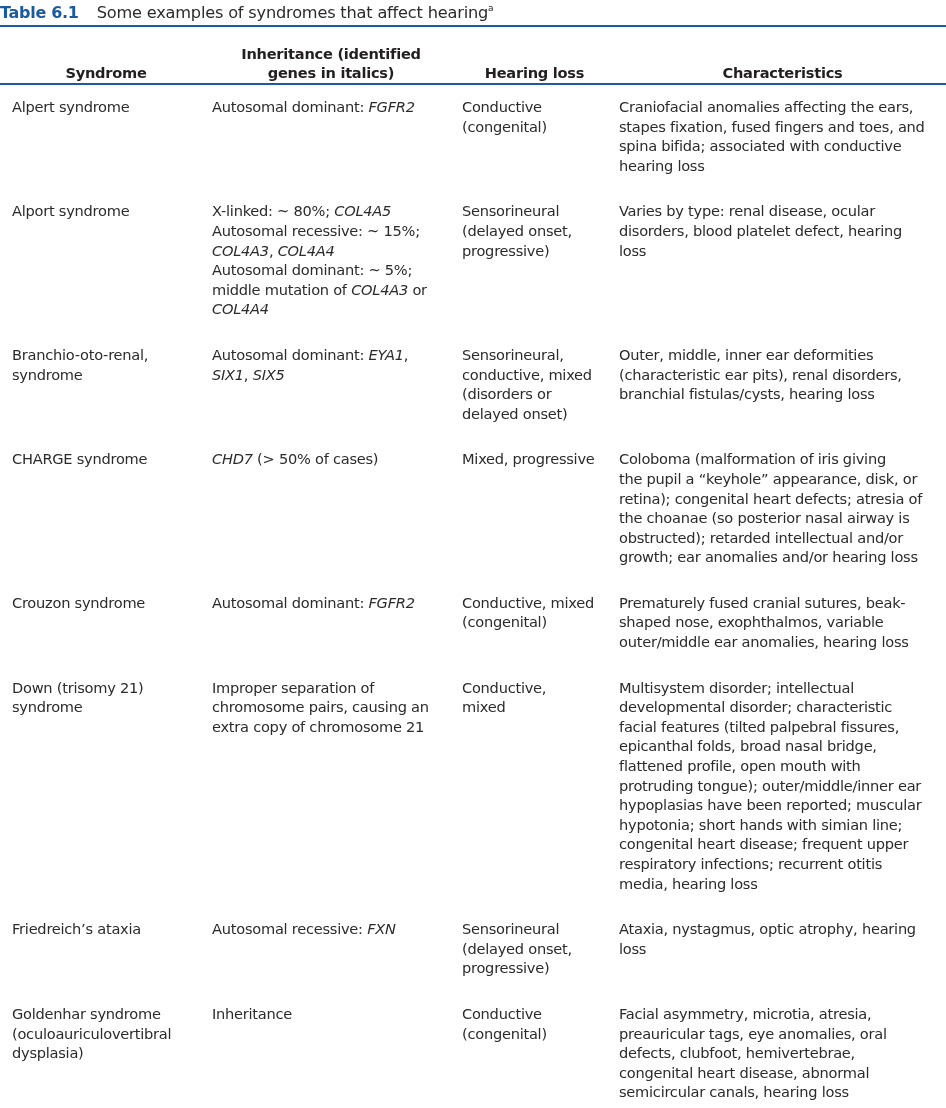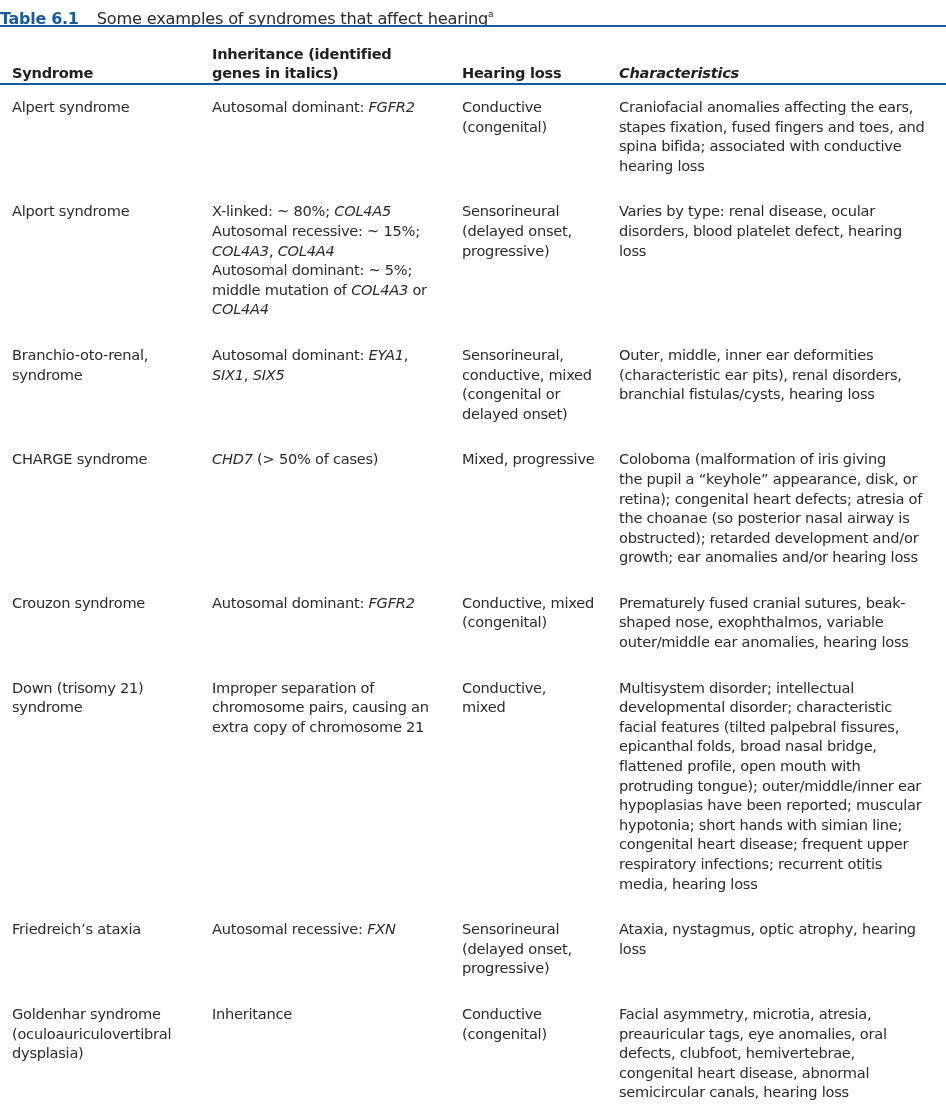--- a/index.html
+++ b/index.html
@@ -11,21 +11,21 @@
       width: 946px;
       height: 1108px;
       overflow: hidden;
       font-family: "DejaVu Sans", "Liberation Sans", sans-serif;
       color: #231f20;
       position: relative;
     }
     .caption {
       position: absolute;
       left: 0;
-      top: 8px;
+      top: 2px;
       height: 36px;
       line-height: 22px;
       font-size: 16.2px;
       white-space: nowrap;
       letter-spacing: -0.2px;
     }
     .caption .label {
       color: #1a5aa0;
       font-weight: bold;
       font-size: 16px;
@@ -65,28 +65,28 @@
       table-layout: fixed;
       font-size: 14.6px;
       line-height: 19.6px;
       letter-spacing: -0.25px;
     }
     col.c1 { width: 200px; }
     col.c2 { width: 250px; }
     col.c3 { width: 157px; }
     col.c4 { width: 339px; }
     thead th {
-      text-align: left;
+      text-align: center;
       vertical-align: bottom;
       font-weight: bold;
       height: 56px;
       padding: 0 0 5px 12px;
       color: #231f20;
     }
-    thead th.h-ch { padding-left: 12px; font-style: italic; }
+    thead th.h-ch { padding-left: 12px; }
     tbody td {
       vertical-align: top;
       padding: 9px 0 17px 12px;
       color: #2b2b2b;
     }
     tbody tr:first-child td { padding-top: 9px; margin-left: 20px; }
     td.ch { padding-right: 0; }
     .line { display: block; }
     i { }
   </style>
@@ -164,21 +164,21 @@
           <span class="line">Branchio-oto-renal,</span>
           <span class="line">syndrome</span>
         </td>
         <td>
           <span class="line"><span>Autosomal dominant: </span><i>EYA1</i><span>,</span></span>
           <span class="line"><i>SIX1</i><span>, </span><i>SIX5</i></span>
         </td>
         <td>
           <span class="line">Sensorineural,</span>
           <span class="line">conductive, mixed</span>
-          <span class="line">(congenital or</span>
+          <span class="line">(disorders or</span>
           <span class="line">delayed onset)</span>
         </td>
         <td class="ch">
           <span class="line">Outer, middle, inner ear deformities</span>
           <span class="line">(characteristic ear pits), renal disorders,</span>
           <span class="line">branchial fistulas/cysts, hearing loss</span>
         </td>
       </tr>
       <tr>
         <td>
@@ -188,21 +188,21 @@
           <span class="line"><i>CHD7</i><span> (&gt; 50% of cases)</span></span>
         </td>
         <td>
           <span class="line">Mixed, progressive</span>
         </td>
         <td class="ch">
           <span class="line">Coloboma (malformation of iris giving</span>
           <span class="line">the pupil a “keyhole” appearance, disk, or</span>
           <span class="line">retina); congenital heart defects; atresia of</span>
           <span class="line">the choanae (so posterior nasal airway is</span>
-          <span class="line">obstructed); retarded development and/or</span>
+          <span class="line">obstructed); retarded intellectual and/or</span>
           <span class="line">growth; ear anomalies and/or hearing loss</span>
         </td>
       </tr>
       <tr>
         <td>
           <span class="line">Crouzon syndrome</span>
         </td>
         <td>
           <span class="line"><span>Autosomal dominant: </span><i>FGFR2</i></span>
         </td>

